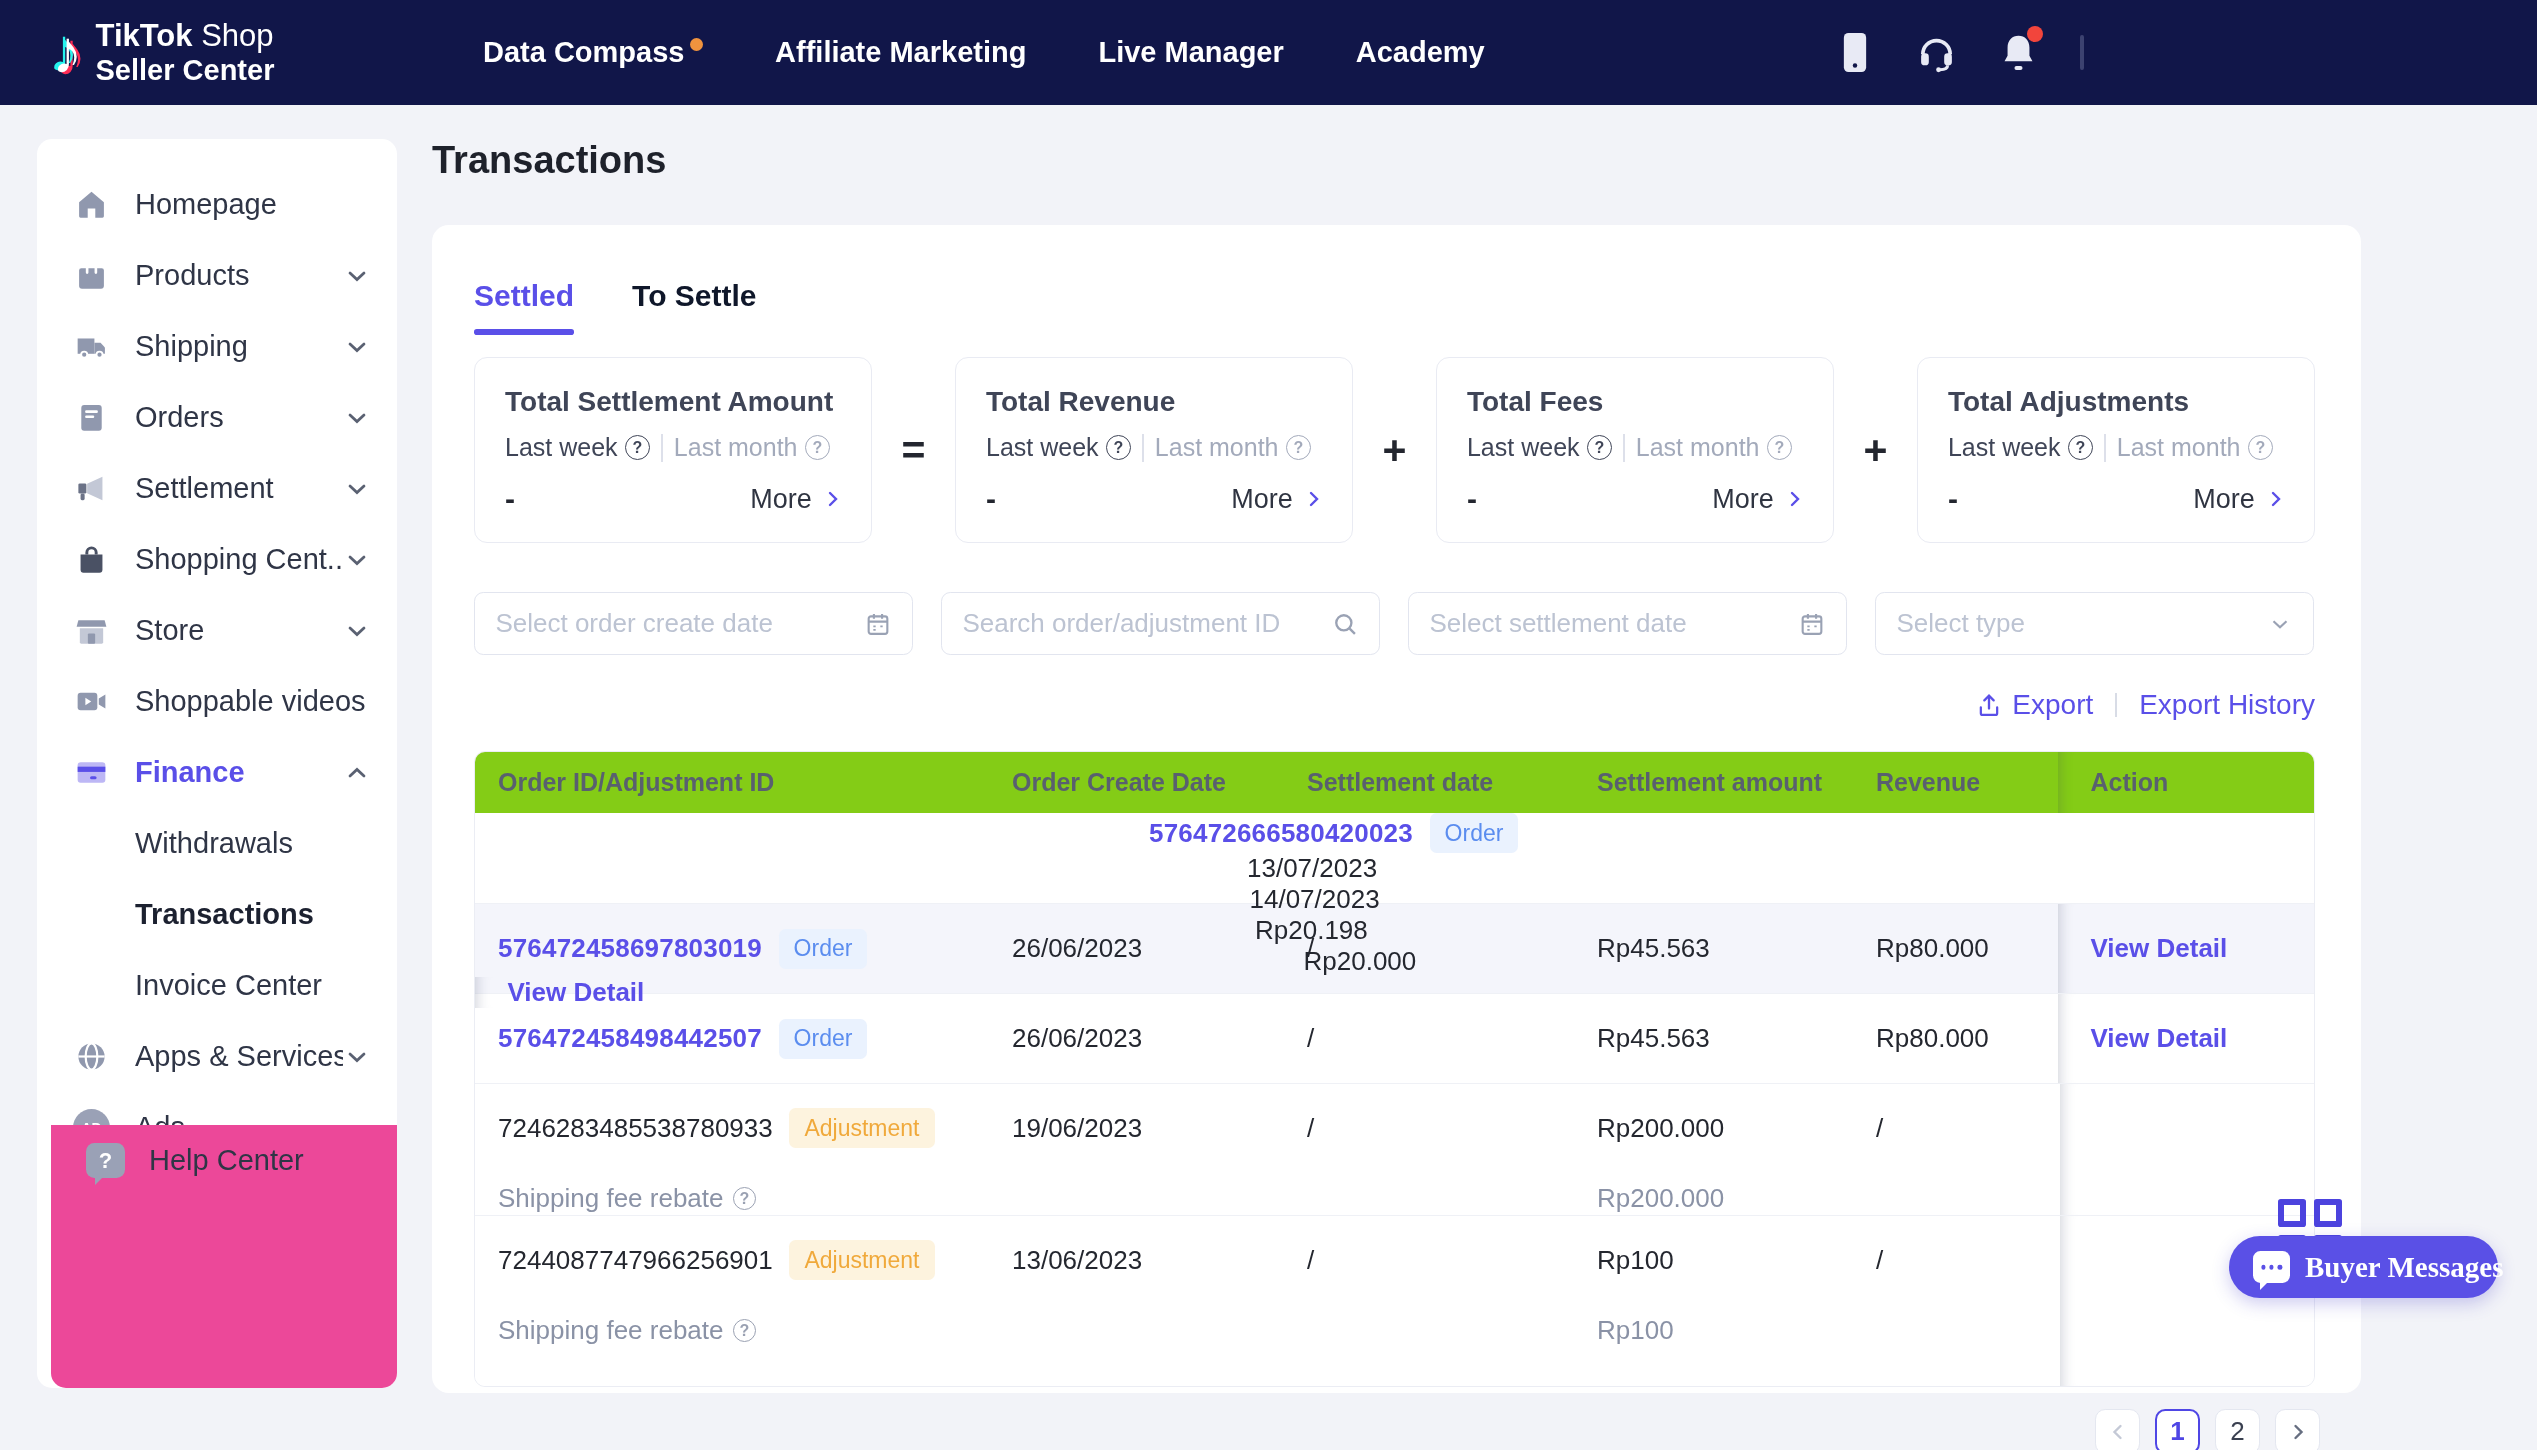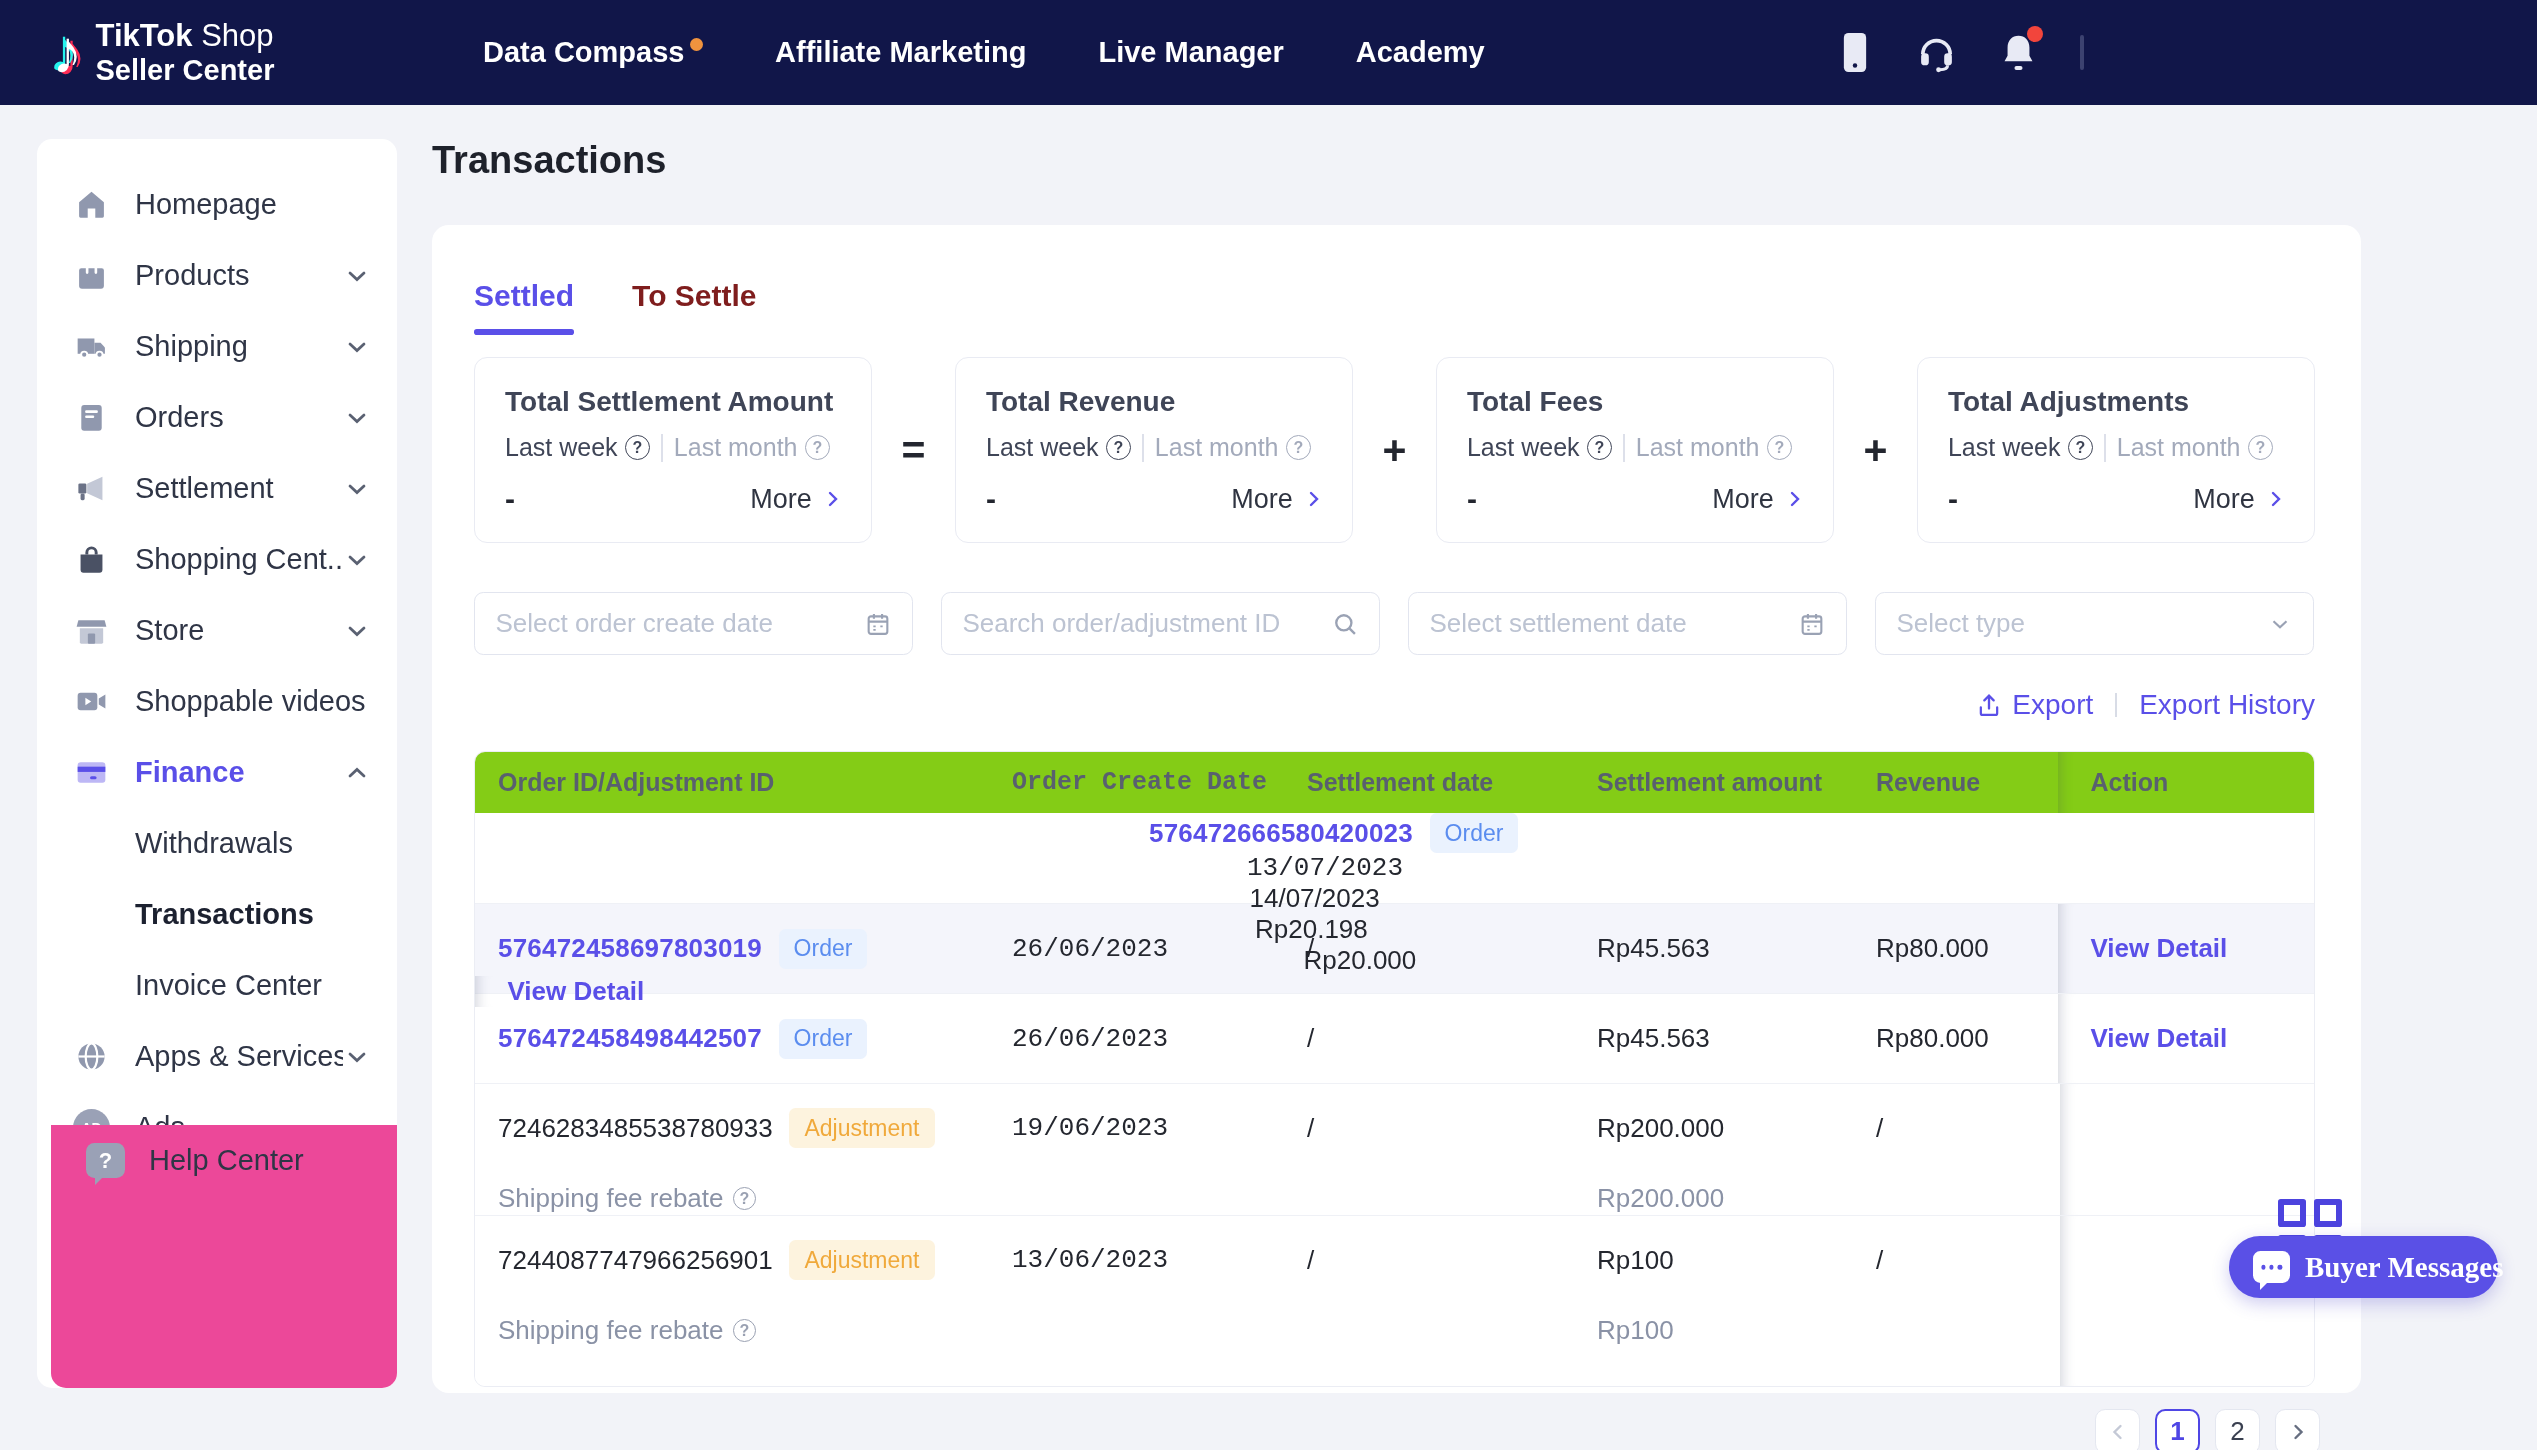--- a/index.html
+++ b/index.html
@@ -39,21 +39,21 @@
   .ad-circle::after { content:"AD"; position:absolute; left:50%; top:50%; transform:translate(-50%,-50%); color:#fff; font-size:14px; font-weight:700; }
   .help-bubble { width:39px; height:35px; border-radius:8.4px; background:#9AA1B6; position:relative; }
   .help-bubble::after { content:"?"; position:absolute; left:50%; top:50%; transform:translate(-50%,-50%); color:#fff; font-size:22px; font-weight:700; }
   .help-bubble::before { content:""; position:absolute; left:9.3px; bottom:-7.4px; border:7.4px solid transparent; border-top-color:#9AA1B6; border-left-color:#9AA1B6; }
 
   
   .page-title { position:absolute; left:432px; top:139px; font-size:38px; font-weight:700; color:#1E212B; }
   .main-card { position:absolute; left:432px; top:225px; width:1929px; height:1168px; background:#FFFFFF; border-radius:16.7px; }
 
   .tabs { position:absolute; left:42px; top:54px; display:flex; gap:58px; }
-  .tab { font-size:30px; font-weight:700; color:#7f1d1d; cursor:pointer; padding-bottom:22px; position:relative; white-space:nowrap; }
+  .tab { font-size:30px; font-weight:700; color:#0f172a; cursor:pointer; padding-bottom:22px; position:relative; white-space:nowrap; }
   .tab.active { color:#5A4FE8; }
   .tab.active::after { content:""; position:absolute; left:0; right:0; bottom:0; height:5.6px; border-radius:2.8px; background:#5A4FE8; }
 
   .summary-row { position:absolute; left:42px; top:132px; width:1841px; height:186px; display:flex; justify-content:space-between; align-items:stretch; }
   .sum-card { width:398px; border:1.9px solid #E9EBF3; border-radius:13px; padding:28px 30px; position:relative; background:#fff; }
   .sum-title { font-size:28px; font-weight:700; color:#3F4557; margin-bottom:15px; white-space:nowrap; }
   .sum-periods { display:flex; align-items:center; gap:11px; font-size:25px; }
   .pp { color:#3F4557; display:flex; align-items:center; gap:7.4px; cursor:pointer;justify-content:flex-end; }
   .ps { color:#A3AABB; display:flex; align-items:center; gap:7.4px; cursor:pointer; }
   .p-sep { width:1.9px; height:28px; background:#DDE0EA; }
@@ -74,21 +74,21 @@
   .export-row { position:absolute; right:46px; top:464px; display:flex; align-items:center; gap:22px; }
   .exp-link { display:flex; align-items:center; gap:9.3px; color:#5A4FE8; font-size:28px; font-weight:500; cursor:pointer; white-space:nowrap; }
   .exp-sep { width:1.9px; height:24px; background:#D8DCE6; }
 
   
   .table { position:absolute; left:42px; top:526px; width:1841px; border:1.9px solid #EBEDF4; border-radius:11px; overflow:hidden; background:#fff; }
   .t-head { display:flex; background:#84cc16; height:61px; align-items:center; }
   .t-head .cell { font-size:25px; font-weight:700; color:#59606F; }
   .cell { padding-right:9.3px; }
   .c-id      { width:537px; padding-left:23px; display:flex; align-items:center; gap:16.7px; }
-  .c-created { width:295px;font-family:Liberation Mono, monospace; }
+  .c-created { width:295px; }
   .c-sdate   { width:290px; }
   .c-samount { width:279px; }
   .c-rev     { width:182px; }
   .c-action  { width:254px; padding-left:32.5px; align-self:stretch; display:flex; align-items:center;
                box-shadow:inset 15px 0 13px -13px rgba(45,55,90,0.22); }
   .t-row { display:flex; align-items:center; height:90px; border-top:1.9px solid #EFF1F6; font-size:26px; color:#24272F; background:#fff; }
   .t-row.hl { background:#F4F5FB; }
   .t-row-adj { border-top:1.9px solid #EFF1F6; background:#fff; display:flex; }
   .adj-main { flex:1; padding:24px 0 28px 0; }
   .adj-line1 { display:flex; align-items:center; font-size:26px; color:#24272F; }

